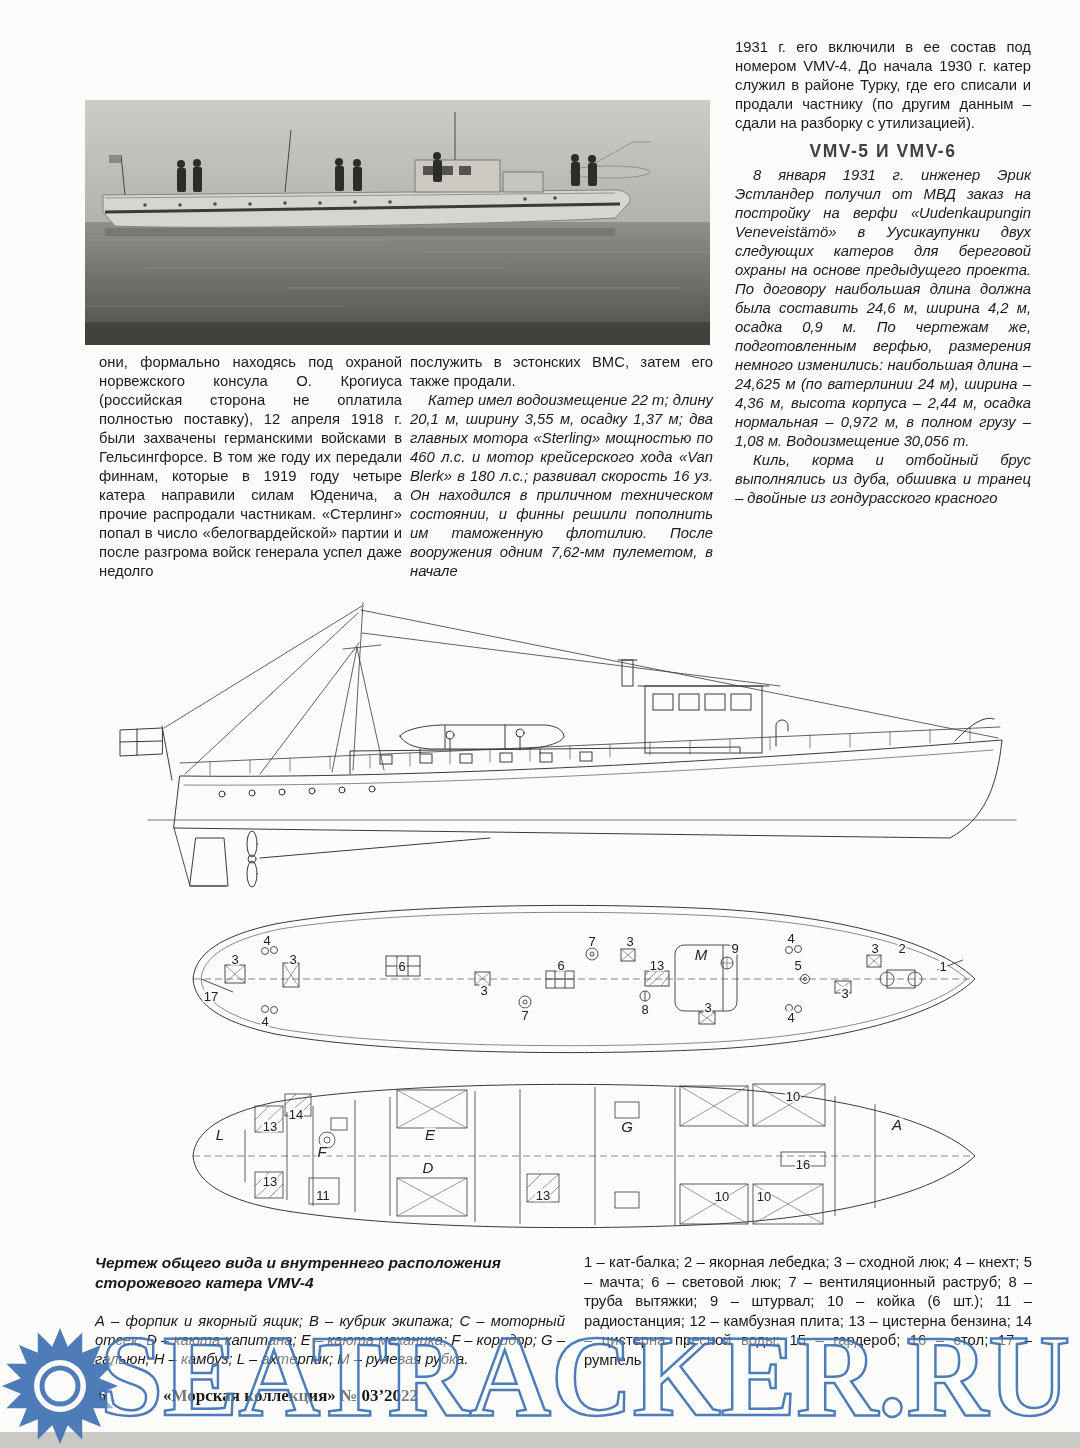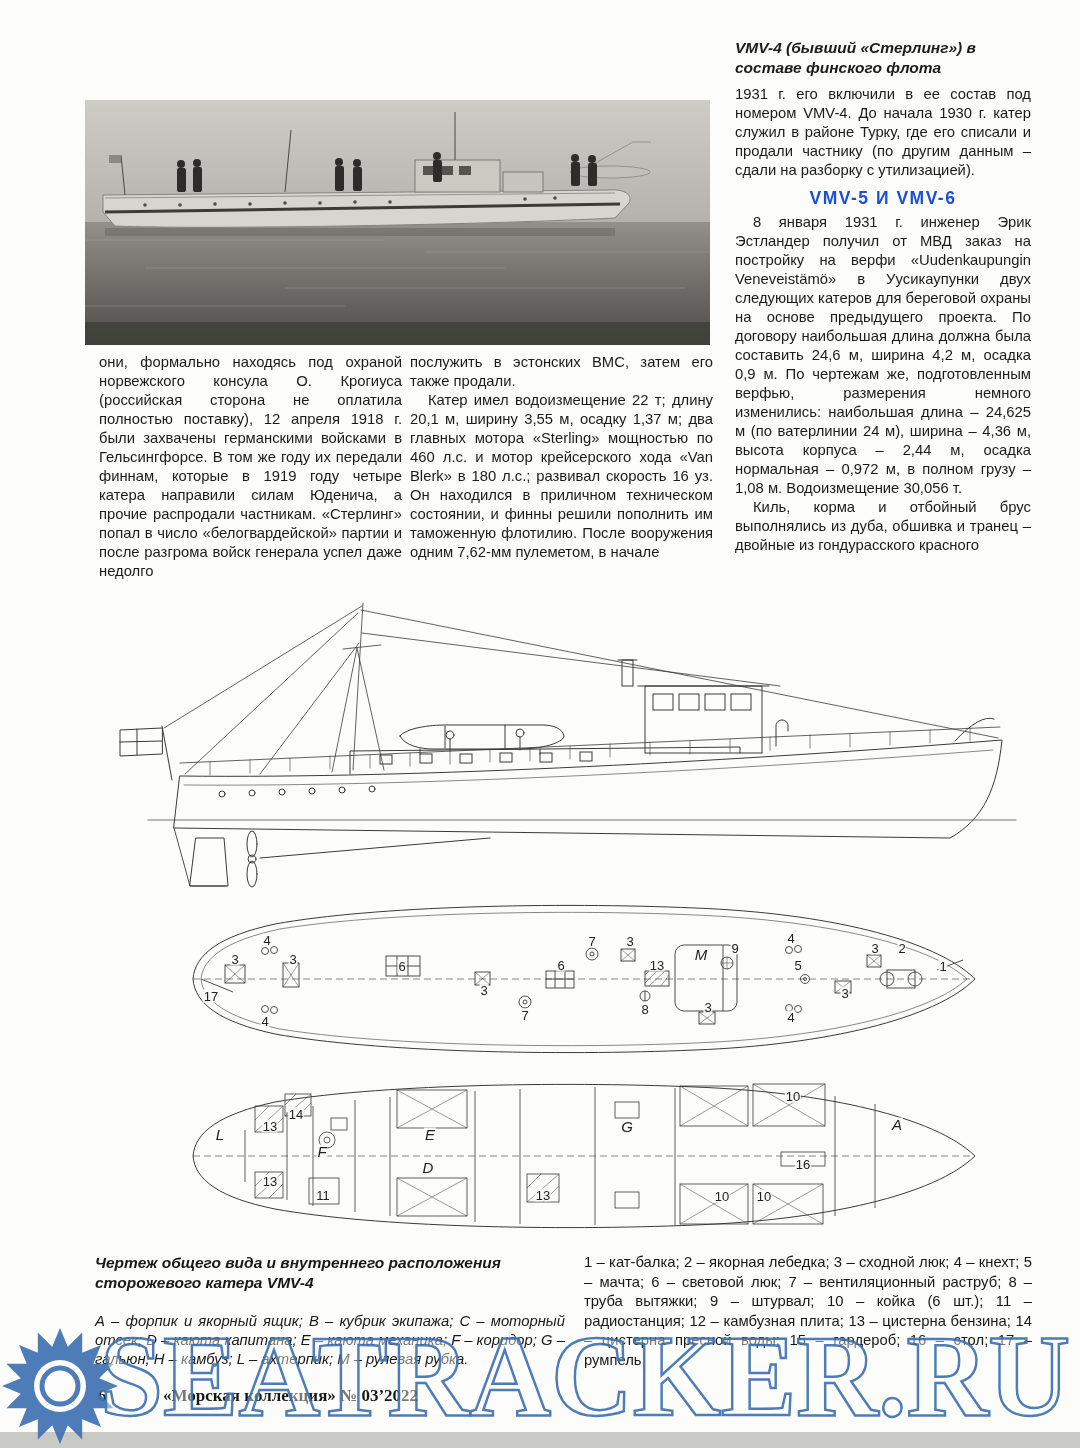--- a/index.html
+++ b/index.html
@@ -4,23 +4,23 @@
 <style>
   html,body{margin:0;padding:0;background:#e8e8e6;}
   #page{
     position:relative;width:1080px;height:1448px;margin:0 auto;
     background:#fcfcfa;overflow:hidden;
     font-family:"Liberation Sans",sans-serif;color:#181816;
   }
   
   .col{position:absolute;font-size:14.8px;line-height:19px;text-align:justify;color:#1b1b19;}
   .col p{margin:0;}
-  .col p.indent{text-indent:18px;}
+  .col p.indent{text-indent:18px;font-style:italic;}
   .col-heading{margin:0 0 7px;font-style:italic;font-weight:bold;font-size:15.5px;line-height:20px;text-align:left;}
-  .section-heading{margin:9px 0 5px;text-align:center;font-size:17.5px;letter-spacing:1.5px;font-weight:bold;color:#1d4ed8;}
+  .section-heading{margin:9px 0 5px;text-align:center;font-size:17.5px;letter-spacing:1.5px;font-weight:bold;color:#404040;}
   
   .photo{position:absolute;left:85px;top:100px;width:625px;height:245px;}
   
   .drawing{position:absolute;}
   .plan-label{
     position:absolute;transform:translate(-50%,-50%);
     font-size:13px;line-height:13px;color:#222;
     background:rgba(252,252,250,.85);padding:0 1px;
   }
   .plan-label.letter{font-size:15px;font-style:italic;}
@@ -119,21 +119,20 @@
   <div class="col" style="left:99px;top:353px;width:303px;">
     <p>они, формально находясь под охраной норвежского консула О. Крогиуса (российская сторона не оплатила полностью поставку), 12 апреля 1918 г. были захвачены германскими войсками в Гельсингфорсе. В том же году их передали финнам, которые в 1919 году четыре катера направили силам Юденича, а прочие распродали частникам. «Стерлинг» попал в число «белогвардейской» партии и после разгрома войск генерала успел даже недолго</p>
   </div>
 
   <div class="col" style="left:410px;top:353px;width:303px;">
     <p>послужить в эстонских ВМС, затем его также продали.</p>
     <p class="indent">Катер имел водоизмещение 22 т; длину 20,1 м, ширину 3,55 м, осадку 1,37 м; два главных мотора «Sterling» мощностью по 460 л.с. и мотор крейсерского хода «Van Blerk» в 180 л.с.; развивал скорость 16 уз. Он находился в приличном техническом состоянии, и финны решили пополнить им таможенную флотилию. После вооружения одним 7,62-мм пулеметом, в начале</p>
   </div>
 
   <div class="col" style="left:735px;top:38px;width:296px;">
-    <h3 class="col-heading">VMV-4 (бывший «Стерлинг») в составе финского флота</h3>
     <p>1931 г. его включили в ее состав под номером VMV-4. До начала 1930 г. катер служил в районе Турку, где его списали и продали частнику (по другим данным – сдали на разборку с утилизацией).</p>
     <h2 class="section-heading">VMV-5 И VMV-6</h2>
     <p class="indent">8 января 1931 г. инженер Эрик Эстландер получил от МВД заказ на постройку на верфи «Uudenkaupungin Veneveistämö» в Уусикаупунки двух следующих катеров для береговой охраны на основе предыдущего проекта. По договору наибольшая длина должна была составить 24,6 м, ширина 4,2 м, осадка 0,9 м. По чертежам же, подготовленным верфью, размерения немного изменились: наибольшая длина – 24,625 м (по ватерлинии 24 м), ширина – 4,36 м, высота корпуса – 2,44 м, осадка нормальная – 0,972 м, в полном грузу – 1,08 м. Водоизмещение 30,056 т.</p>
     <p class="indent">Киль, корма и отбойный брус выполнялись из дуба, обшивка и транец – двойные из гондурасского красного</p>
   </div>
 
   <div class="drawing" style="left:100px;top:588px;width:920px;height:305px;">
     <svg viewBox="0 0 920 305" width="920" height="305">
       <g stroke="#3a3a38" fill="none" stroke-width="1" stroke-linecap="round">
         <line x1="48" y1="232" x2="916" y2="232" stroke-width="0.7"></line>

